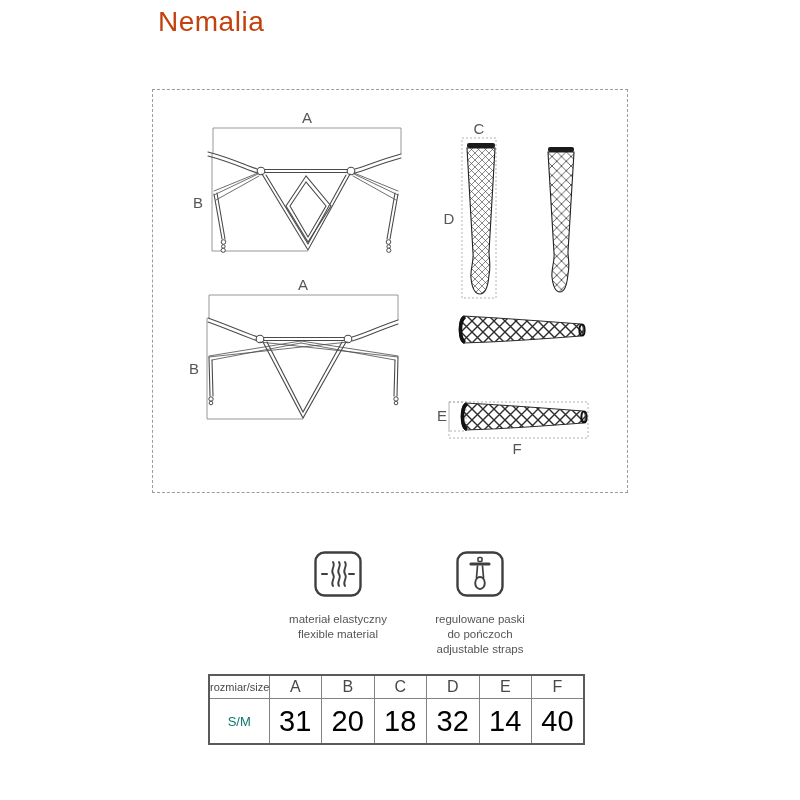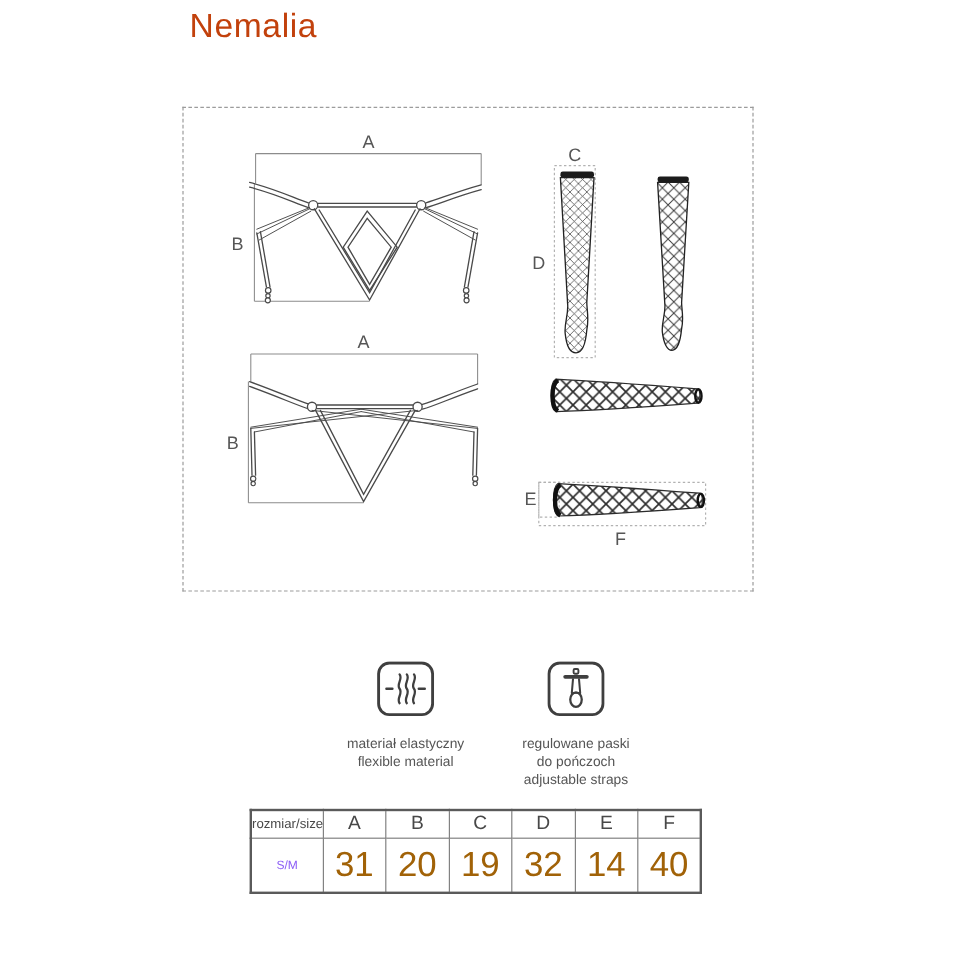--- a/index.html
+++ b/index.html
@@ -21,22 +21,22 @@
   .feature.f2{left:405px;}
   .feature .caption{margin-top:11px;font-size:11.5px;line-height:15px;color:#555;}
   .ic{stroke:#3f3f3f;fill:none;stroke-linecap:round;}
   
   .size-table{position:absolute;left:208px;top:674px;border-collapse:collapse;table-layout:fixed;width:377px;border:2px solid #5a5a5a;}
   .size-table th,.size-table td{border:1px solid #828282;text-align:center;vertical-align:middle;padding:0;font-weight:400;margin-top:40px;}
   .size-table th{height:22px;}
   .size-table td{height:44px;}
   .corner{font-size:11px;color:#484848;}
   .dimh{font-size:16px;color:#484848;}
-  .rowlabel{font-size:10px;color:#8b5cf6;}
-  .val{font-size:29px;color:#a16207;border-radius:13px;}
+  .rowlabel{font-size:13px;color:#0f766e;}
+  .val{font-size:29px;color:#000000;border-radius:13px;}
   .c0{width:60px;}
 </style>
 </head>
 <body>
 
 <div class="page">
 
   <div class="title">Nemalia</div>
 
   <div class="diagram-box">
@@ -193,21 +193,21 @@
         <th class="dimh">D</th>
         <th class="dimh">E</th>
         <th class="dimh">F</th>
       </tr>
     </thead>
     <tbody>
       <tr>
         <td class="rowlabel">S/M</td>
         <td class="val">31</td>
         <td class="val">20</td>
-        <td class="val">19</td>
+        <td class="val">18</td>
         <td class="val">32</td>
         <td class="val">14</td>
         <td class="val">40</td>
       </tr>
     </tbody>
   </table>
 
 </div>
 
 </body></html>

